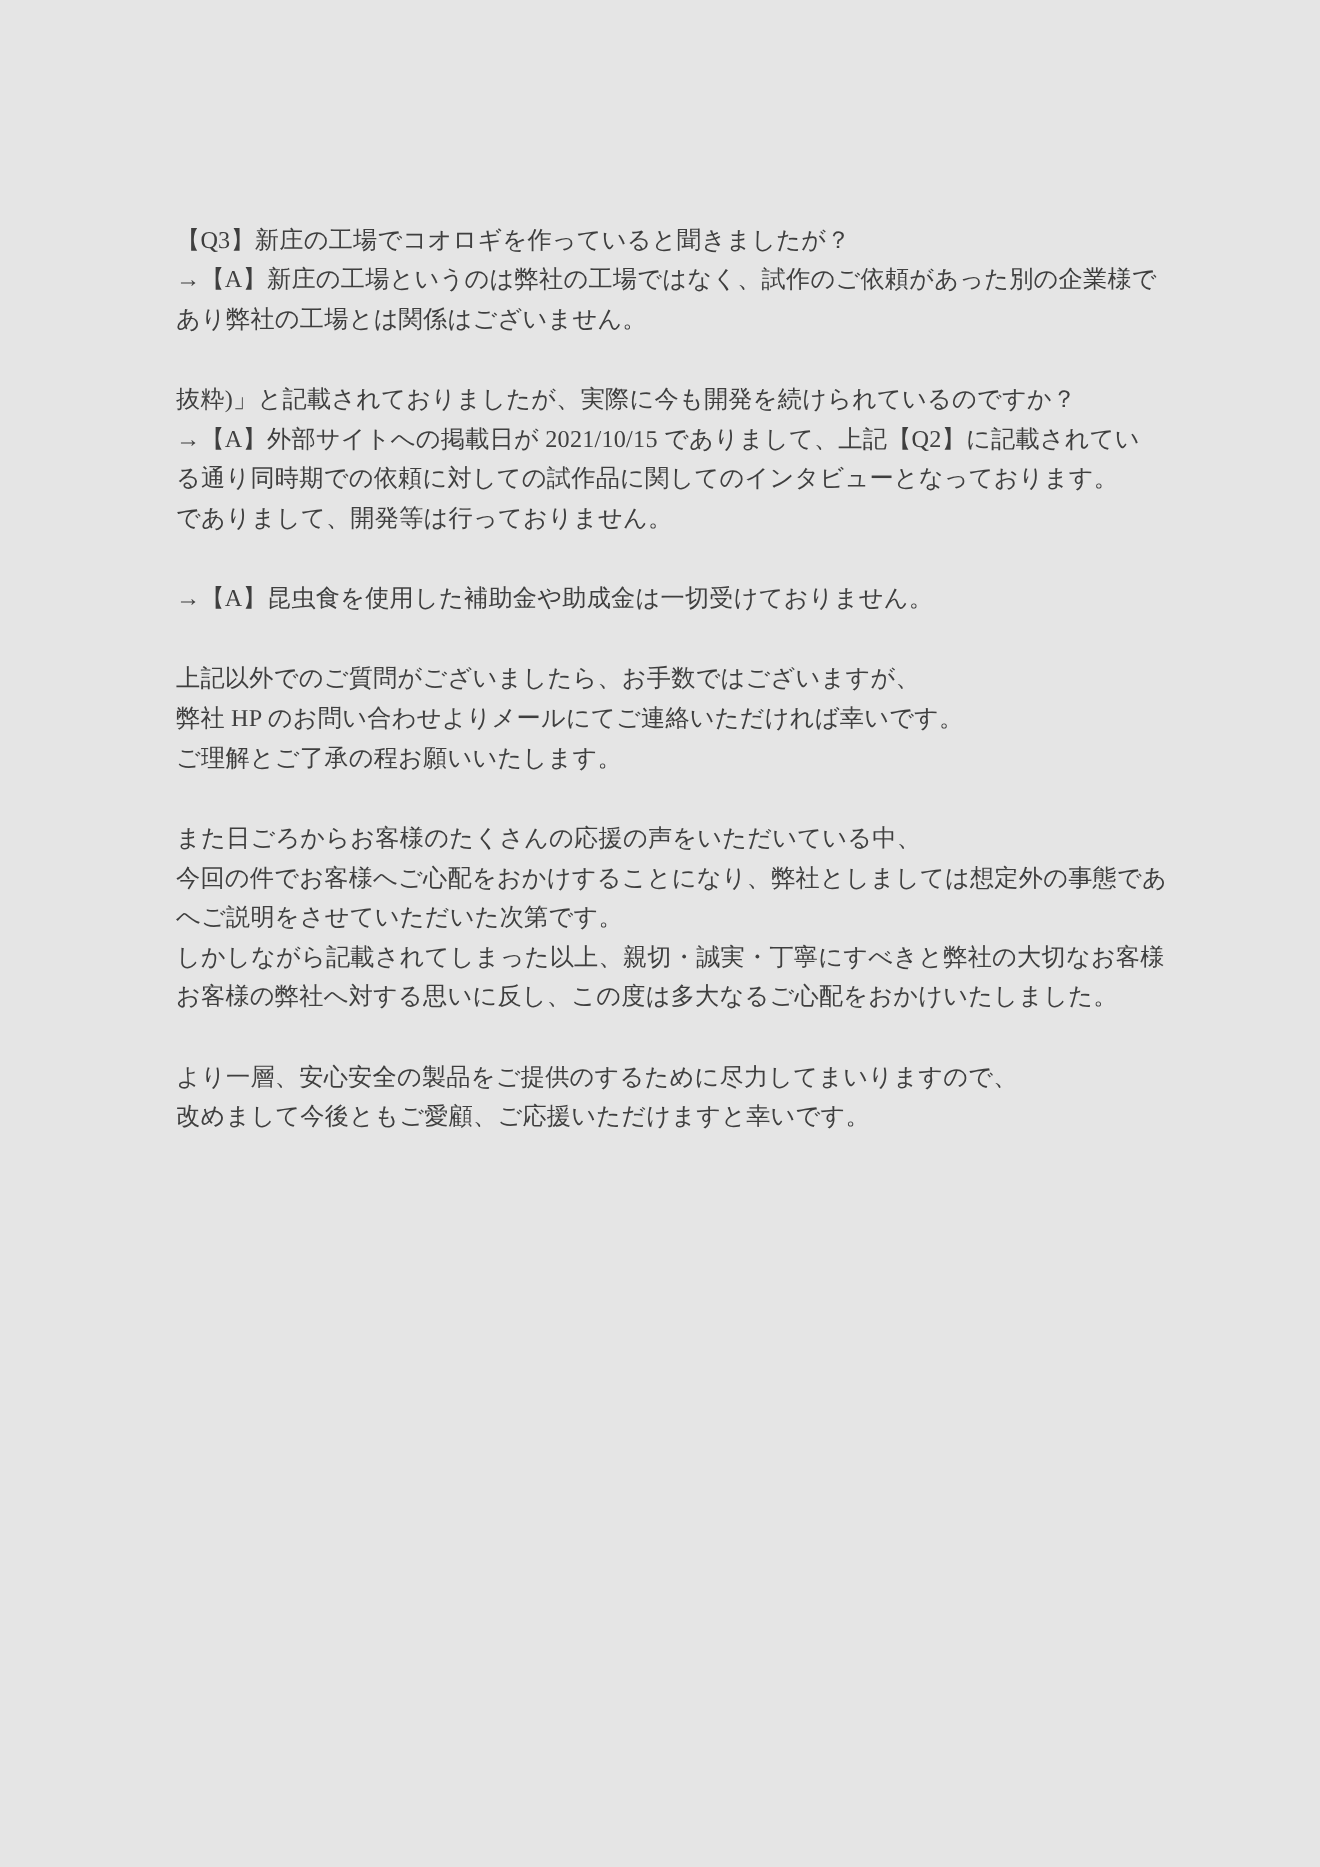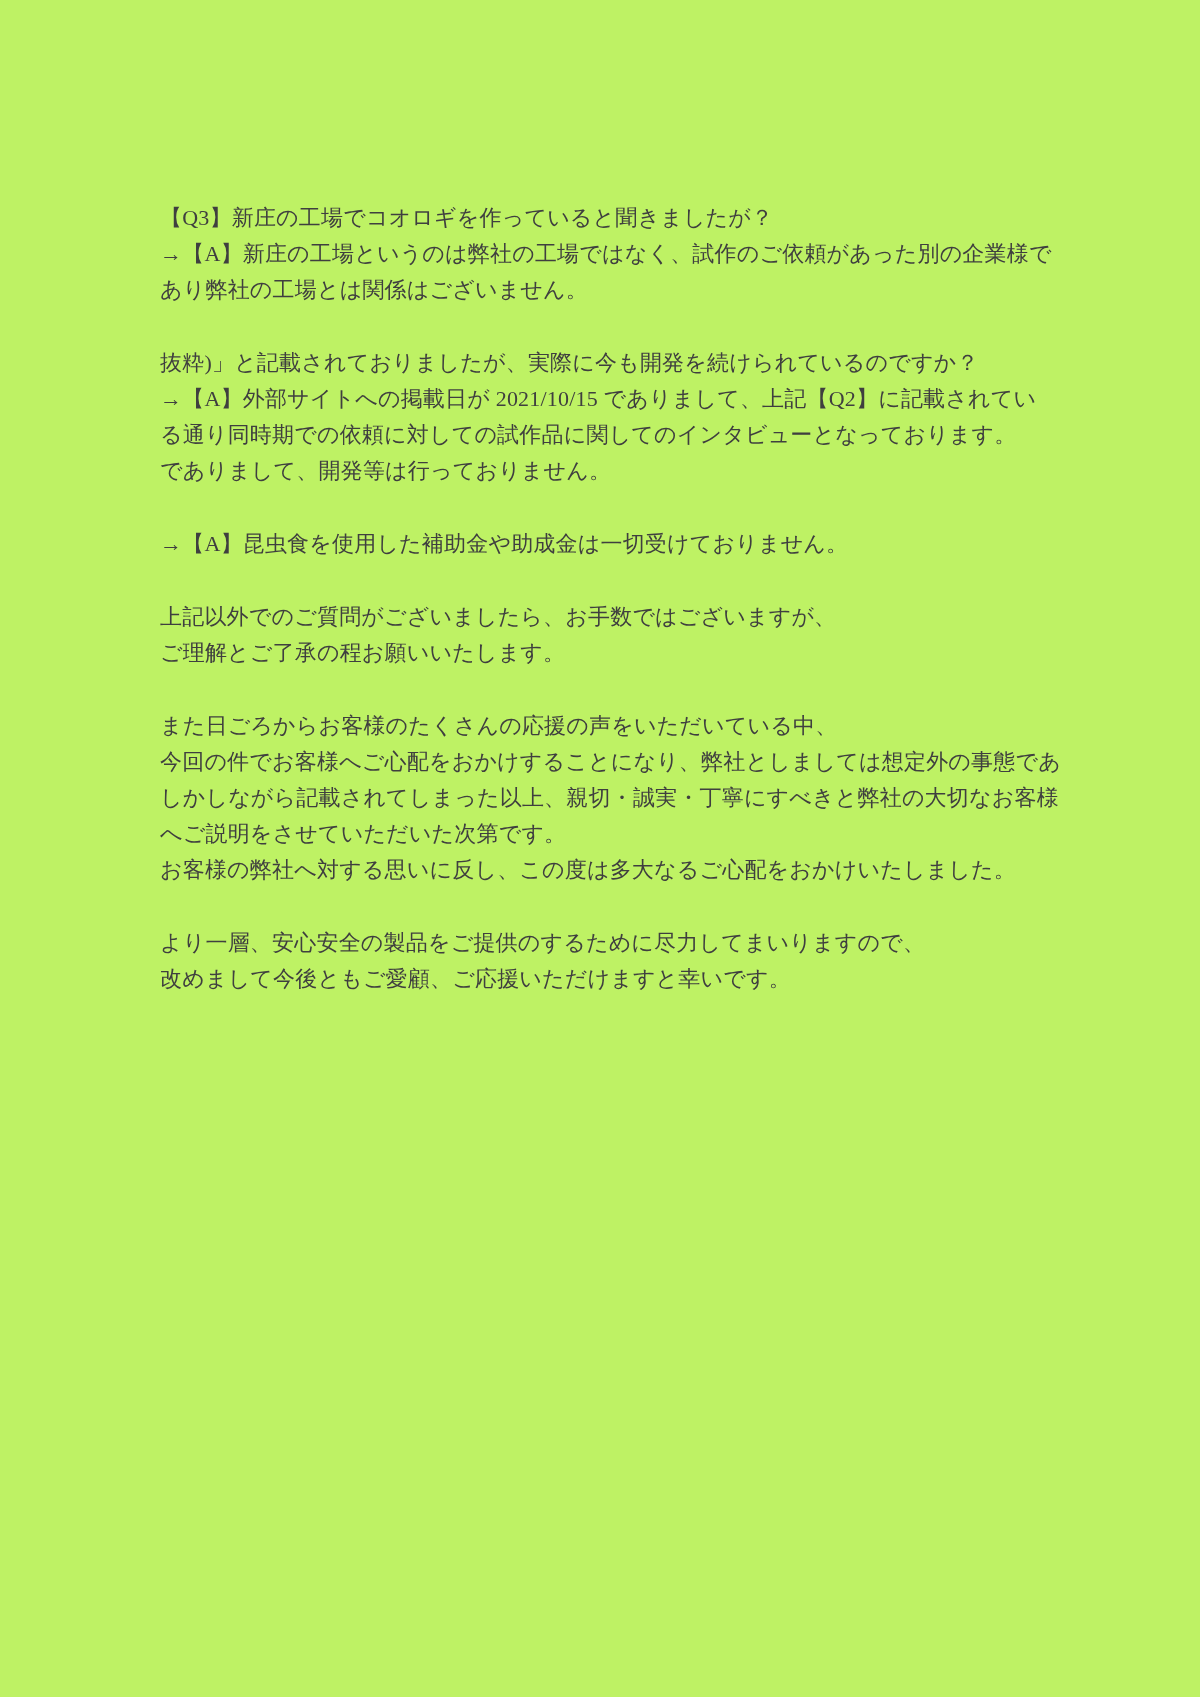--- a/index.html
+++ b/index.html
@@ -4,21 +4,21 @@
 <style>
   html, body {
     margin: 0;
     padding: 0;
     background: #ffffff;
   }
   .page {
     position: relative;
     width: 1200px;
     height: 1697px;
-    background: #bef264;
+    background: #e5e5e5;
     overflow: hidden;
     font-family: "Liberation Serif", "DejaVu Serif", serif;
   }
   .letter-body {
     position: absolute;
     top: 200px;
     left: 160px;
     width: 880px;
     color: #3f3f3f;
     font-size: 22px;
@@ -49,27 +49,28 @@
         <div class="text-line">抜粋)」と記載されておりましたが、実際に今も開発を続けられているのですか？</div>
         <div class="text-line">→【A】外部サイトへの掲載日が 2021/10/15 でありまして、上記【Q2】に記載されてい</div>
         <div class="text-line">る通り同時期での依頼に対しての試作品に関してのインタビューとなっております。</div>
         <div class="text-line">でありまして、開発等は行っておりません。</div>
       </div>
       <div class="para">
         <div class="text-line">→【A】昆虫食を使用した補助金や助成金は一切受けておりません。</div>
       </div>
       <div class="para">
         <div class="text-line">上記以外でのご質問がございましたら、お手数ではございますが、</div>
+        <div class="text-line">弊社 HP のお問い合わせよりメールにてご連絡いただければ幸いです。</div>
         <div class="text-line">ご理解とご了承の程お願いいたします。</div>
       </div>
       <div class="para">
         <div class="text-line">また日ごろからお客様のたくさんの応援の声をいただいている中、</div>
         <div class="text-line">今回の件でお客様へご心配をおかけすることになり、弊社としましては想定外の事態であ</div>
+        <div class="text-line">へご説明をさせていただいた次第です。</div>
         <div class="text-line">しかしながら記載されてしまった以上、親切・誠実・丁寧にすべきと弊社の大切なお客様</div>
-        <div class="text-line">へご説明をさせていただいた次第です。</div>
         <div class="text-line">お客様の弊社へ対する思いに反し、この度は多大なるご心配をおかけいたしました。</div>
       </div>
       <div class="para">
         <div class="text-line">より一層、安心安全の製品をご提供のするために尽力してまいりますので、</div>
         <div class="text-line">改めまして今後ともご愛顧、ご応援いただけますと幸いです。</div>
       </div>
     </main>
 </div>
 
 </body></html>

